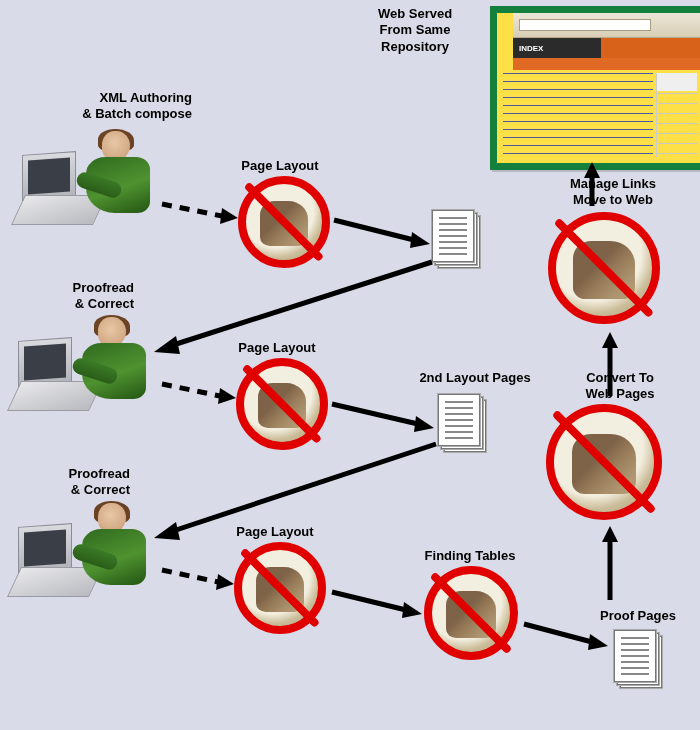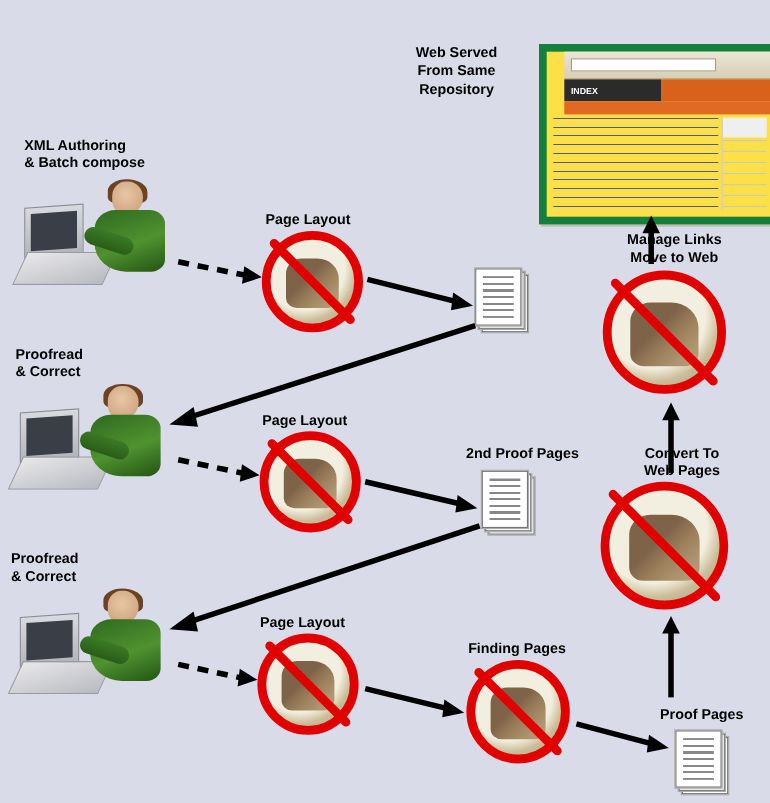--- a/index.html
+++ b/index.html
@@ -8,22 +8,22 @@
     width: 700px;
     height: 730px;
     background: #dadbe8;
     font-family: Arial, Helvetica, sans-serif;
     font-size: 13px;
     font-weight: bold;
     color: #000;
     overflow: hidden;
     position: relative;
   }
-  .stage { position: relative; width: 700px; height: 626px; margin-top: 34px; }
-  .label { position: absolute; text-align: left; line-height: 1.25; }
+  .stage { position: relative; width: 700px; height: 626px; }
+  .label { position: absolute; text-align: right; line-height: 1.25; }
   .label.center { text-align: center; }
   .no-symbol {
     position: absolute;
     border: 8px solid #e00000;
     border-radius: 50%;
     box-sizing: border-box;
     background: radial-gradient(circle at 40% 35%, #f3efe0 0 55%, #cbbd99 70%, #a69878 100%);
   }
   .no-symbol::after {
     content: "";
@@ -199,21 +199,21 @@
         <div class="body"></div>
         <div class="arm"></div>
       </div>
 </div>
 
 <div class="label center" style="left:222px; top:340px; width:110px;">Page Layout</div>
 <div class="no-symbol" style="left:236px; top:358px; width:92px; height:92px;">
       <div class="silhouette"></div>
     </div>
 
-<div class="label center" style="left:400px; top:370px; width:150px;">2nd Proof Pages</div>
+<div class="label center" style="left:400px; top:370px; width:150px;">2nd Layout Pages</div>
 <div class="doc" style="left:438px; top:394px;">
   <div class="sheet s1">
         <div class="lines"></div>
       </div>
   <div class="sheet s2">
         <div class="lines"></div>
       </div>
   <div class="sheet s3">
         <div class="lines"></div>
       </div>
@@ -234,21 +234,21 @@
         <div class="body"></div>
         <div class="arm"></div>
       </div>
 </div>
 
 <div class="label center" style="left:220px; top:524px; width:110px;">Page Layout</div>
 <div class="no-symbol" style="left:234px; top:542px; width:92px; height:92px;">
       <div class="silhouette"></div>
     </div>
 
-<div class="label center" style="left:400px; top:548px; width:140px;">Finding Pages</div>
+<div class="label center" style="left:400px; top:548px; width:140px;">Finding Tables</div>
 <div class="no-symbol" style="left:424px; top:566px; width:94px; height:94px;">
       <div class="silhouette"></div>
     </div>
 
 <div class="label center" style="left:588px; top:608px; width:100px;">Proof Pages</div>
 <div class="doc" style="left:614px; top:630px;">
   <div class="sheet s1">
         <div class="lines"></div>
       </div>
   <div class="sheet s2">

